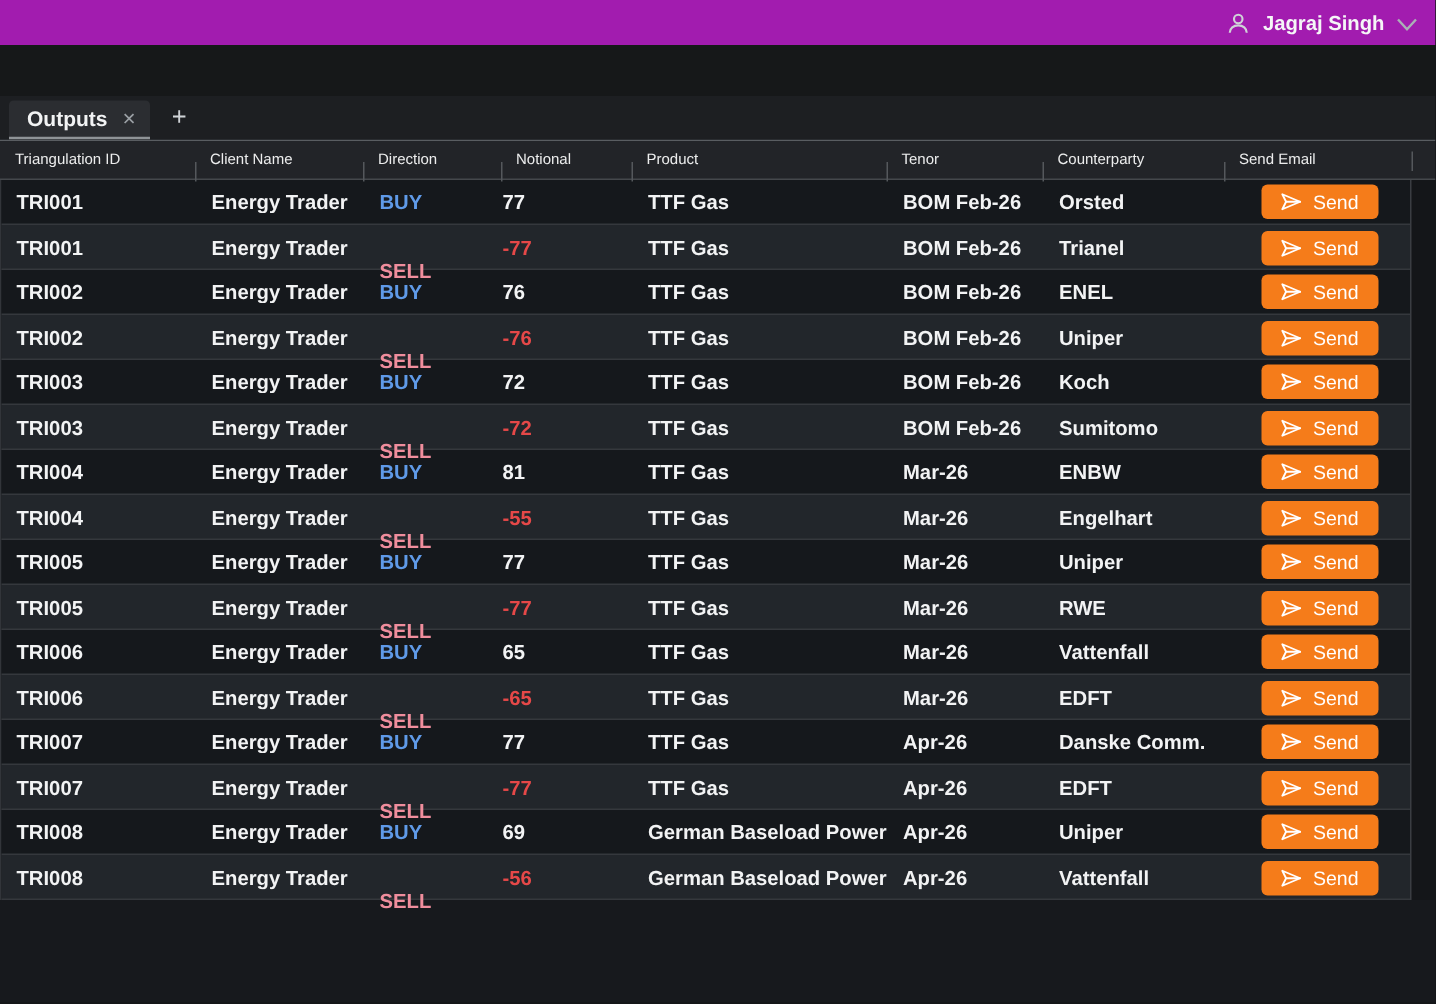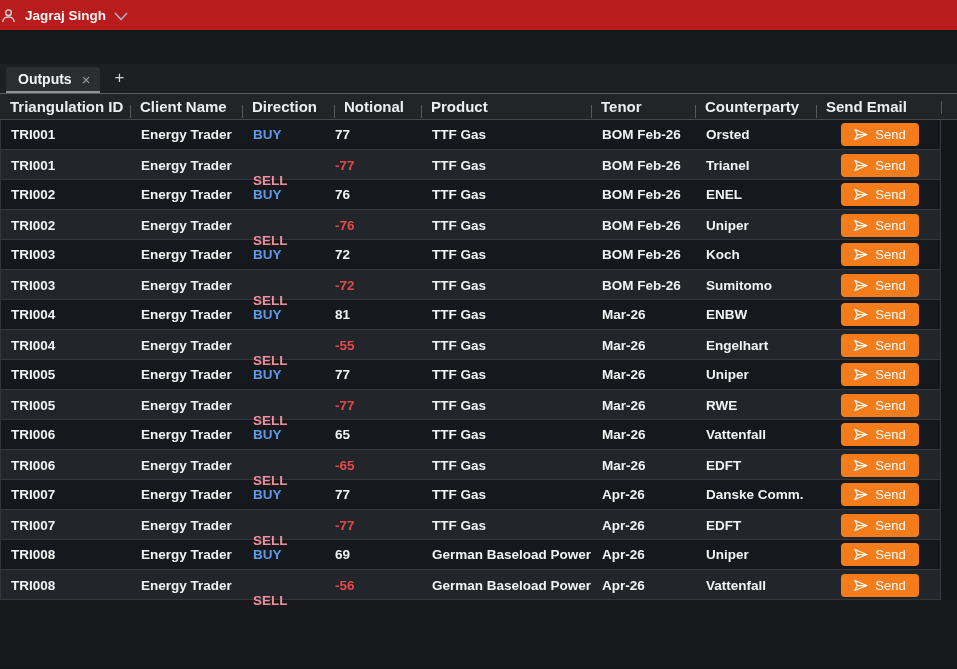--- a/index.html
+++ b/index.html
@@ -5,22 +5,22 @@
   * { margin:0; padding:0; box-sizing:border-box; }
   html,body { width:957px; height:669px; overflow:hidden; }
   body {
     font-family:"Liberation Sans", sans-serif;
     background:#141619;
     color:#f2f3f4;
     -webkit-font-smoothing:antialiased;
   }
   
   .topbar {
-    height:30px; background:#b91c1c;
-    display:flex; align-items:center; 
+    height:30px; background:#a21caf;
+    display:flex; align-items:center; justify-content:flex-end;
     padding-right:12px; gap:8px;
   }
   .user-icon svg { display:block; }
   .user-name { font-size:13.5px; font-weight:700; color:#f5f6f7; }
   .chevron svg { display:block; margin-top:2px; }
 
   
   .gapband { height:34px; background:#161819; }
 
   
@@ -57,21 +57,21 @@
   }
   .thead {
     width:957px; height:27px; background:#222428;
     border-top:1px solid #595d61;
     border-bottom:1px solid #45484c;
     display:grid;
     grid-template-columns:130px 112px 92px 87px 170px 104px 121px 125px 1fr;
     align-items:center;
   }
   .th {
-    font-size:15px; font-weight:700; color:#eceded;
+    font-size:10px; font-weight:400; color:#eceded;
     padding-left:10px; position:relative; white-space:nowrap;
   }
   .th::before, .spacer-col::before {
     content:""; position:absolute; left:0; top:7px;
     width:1px; height:13px; background:#55585c;
   }
   .th:first-child::before { display:none; }
   .spacer-col { position:relative; height:100%; }
 
   .tbody { width:941px; border-left:1px solid #32353a; border-right:1px solid #3a3d42; }

